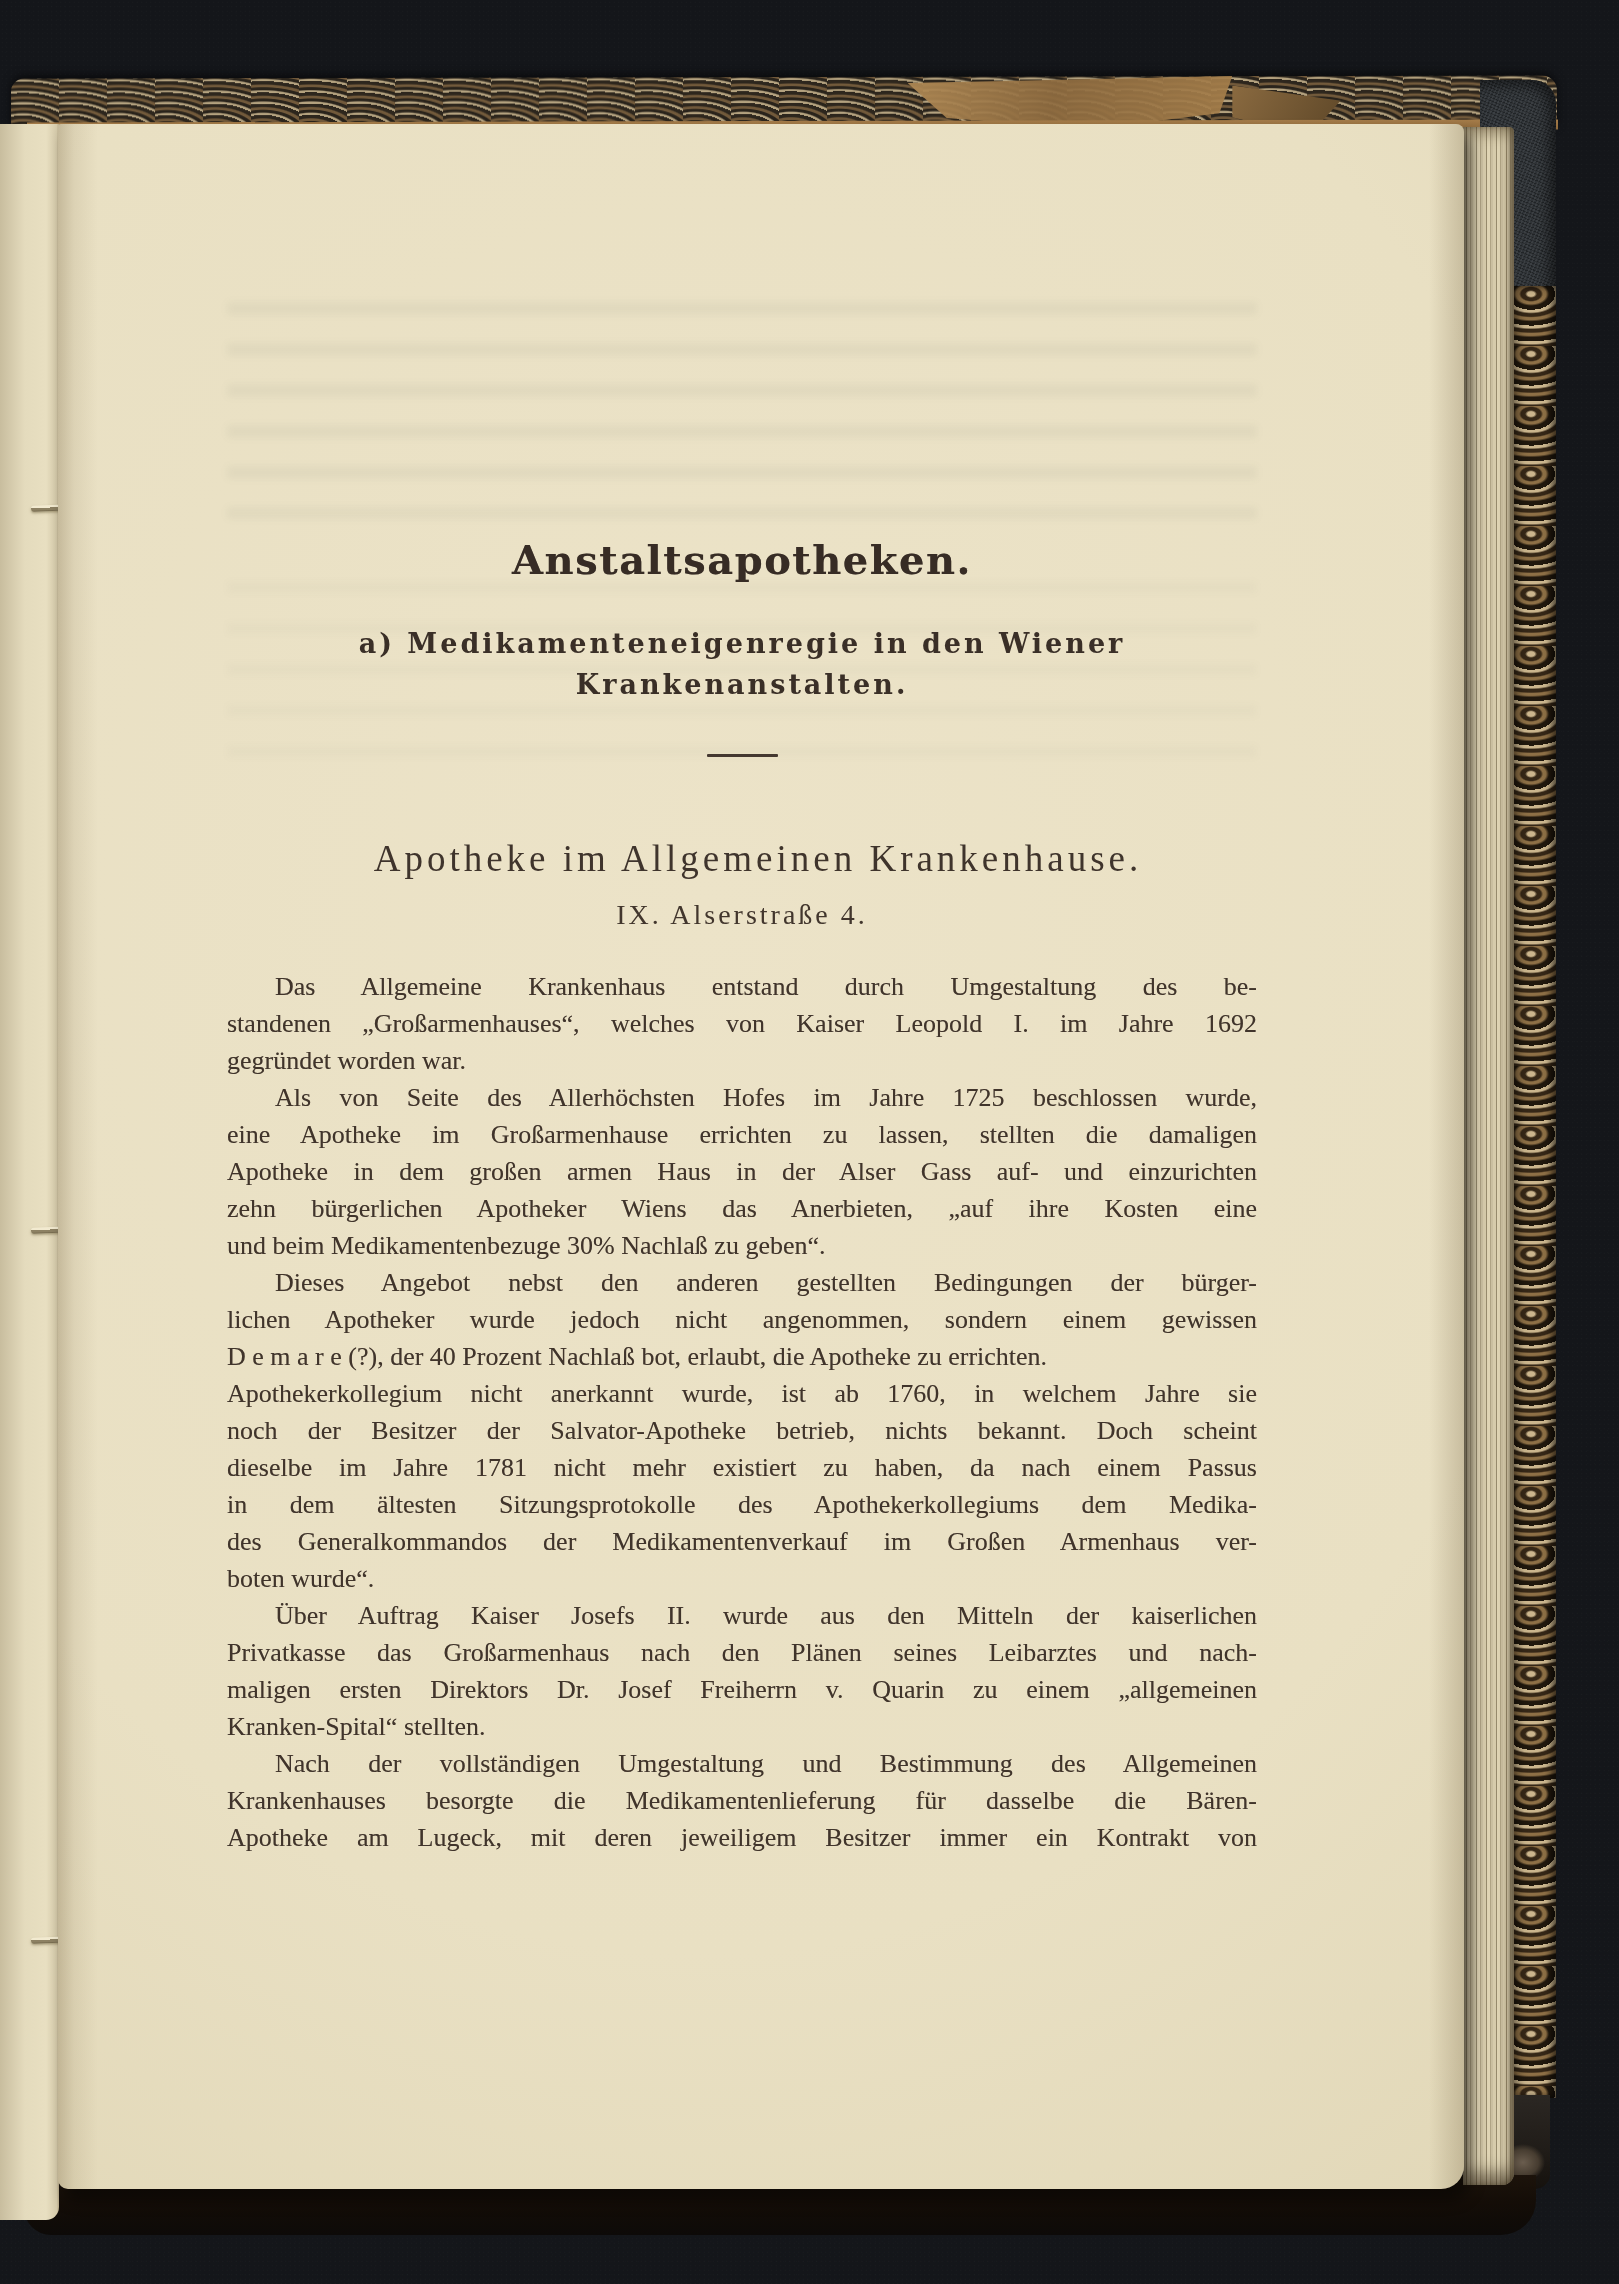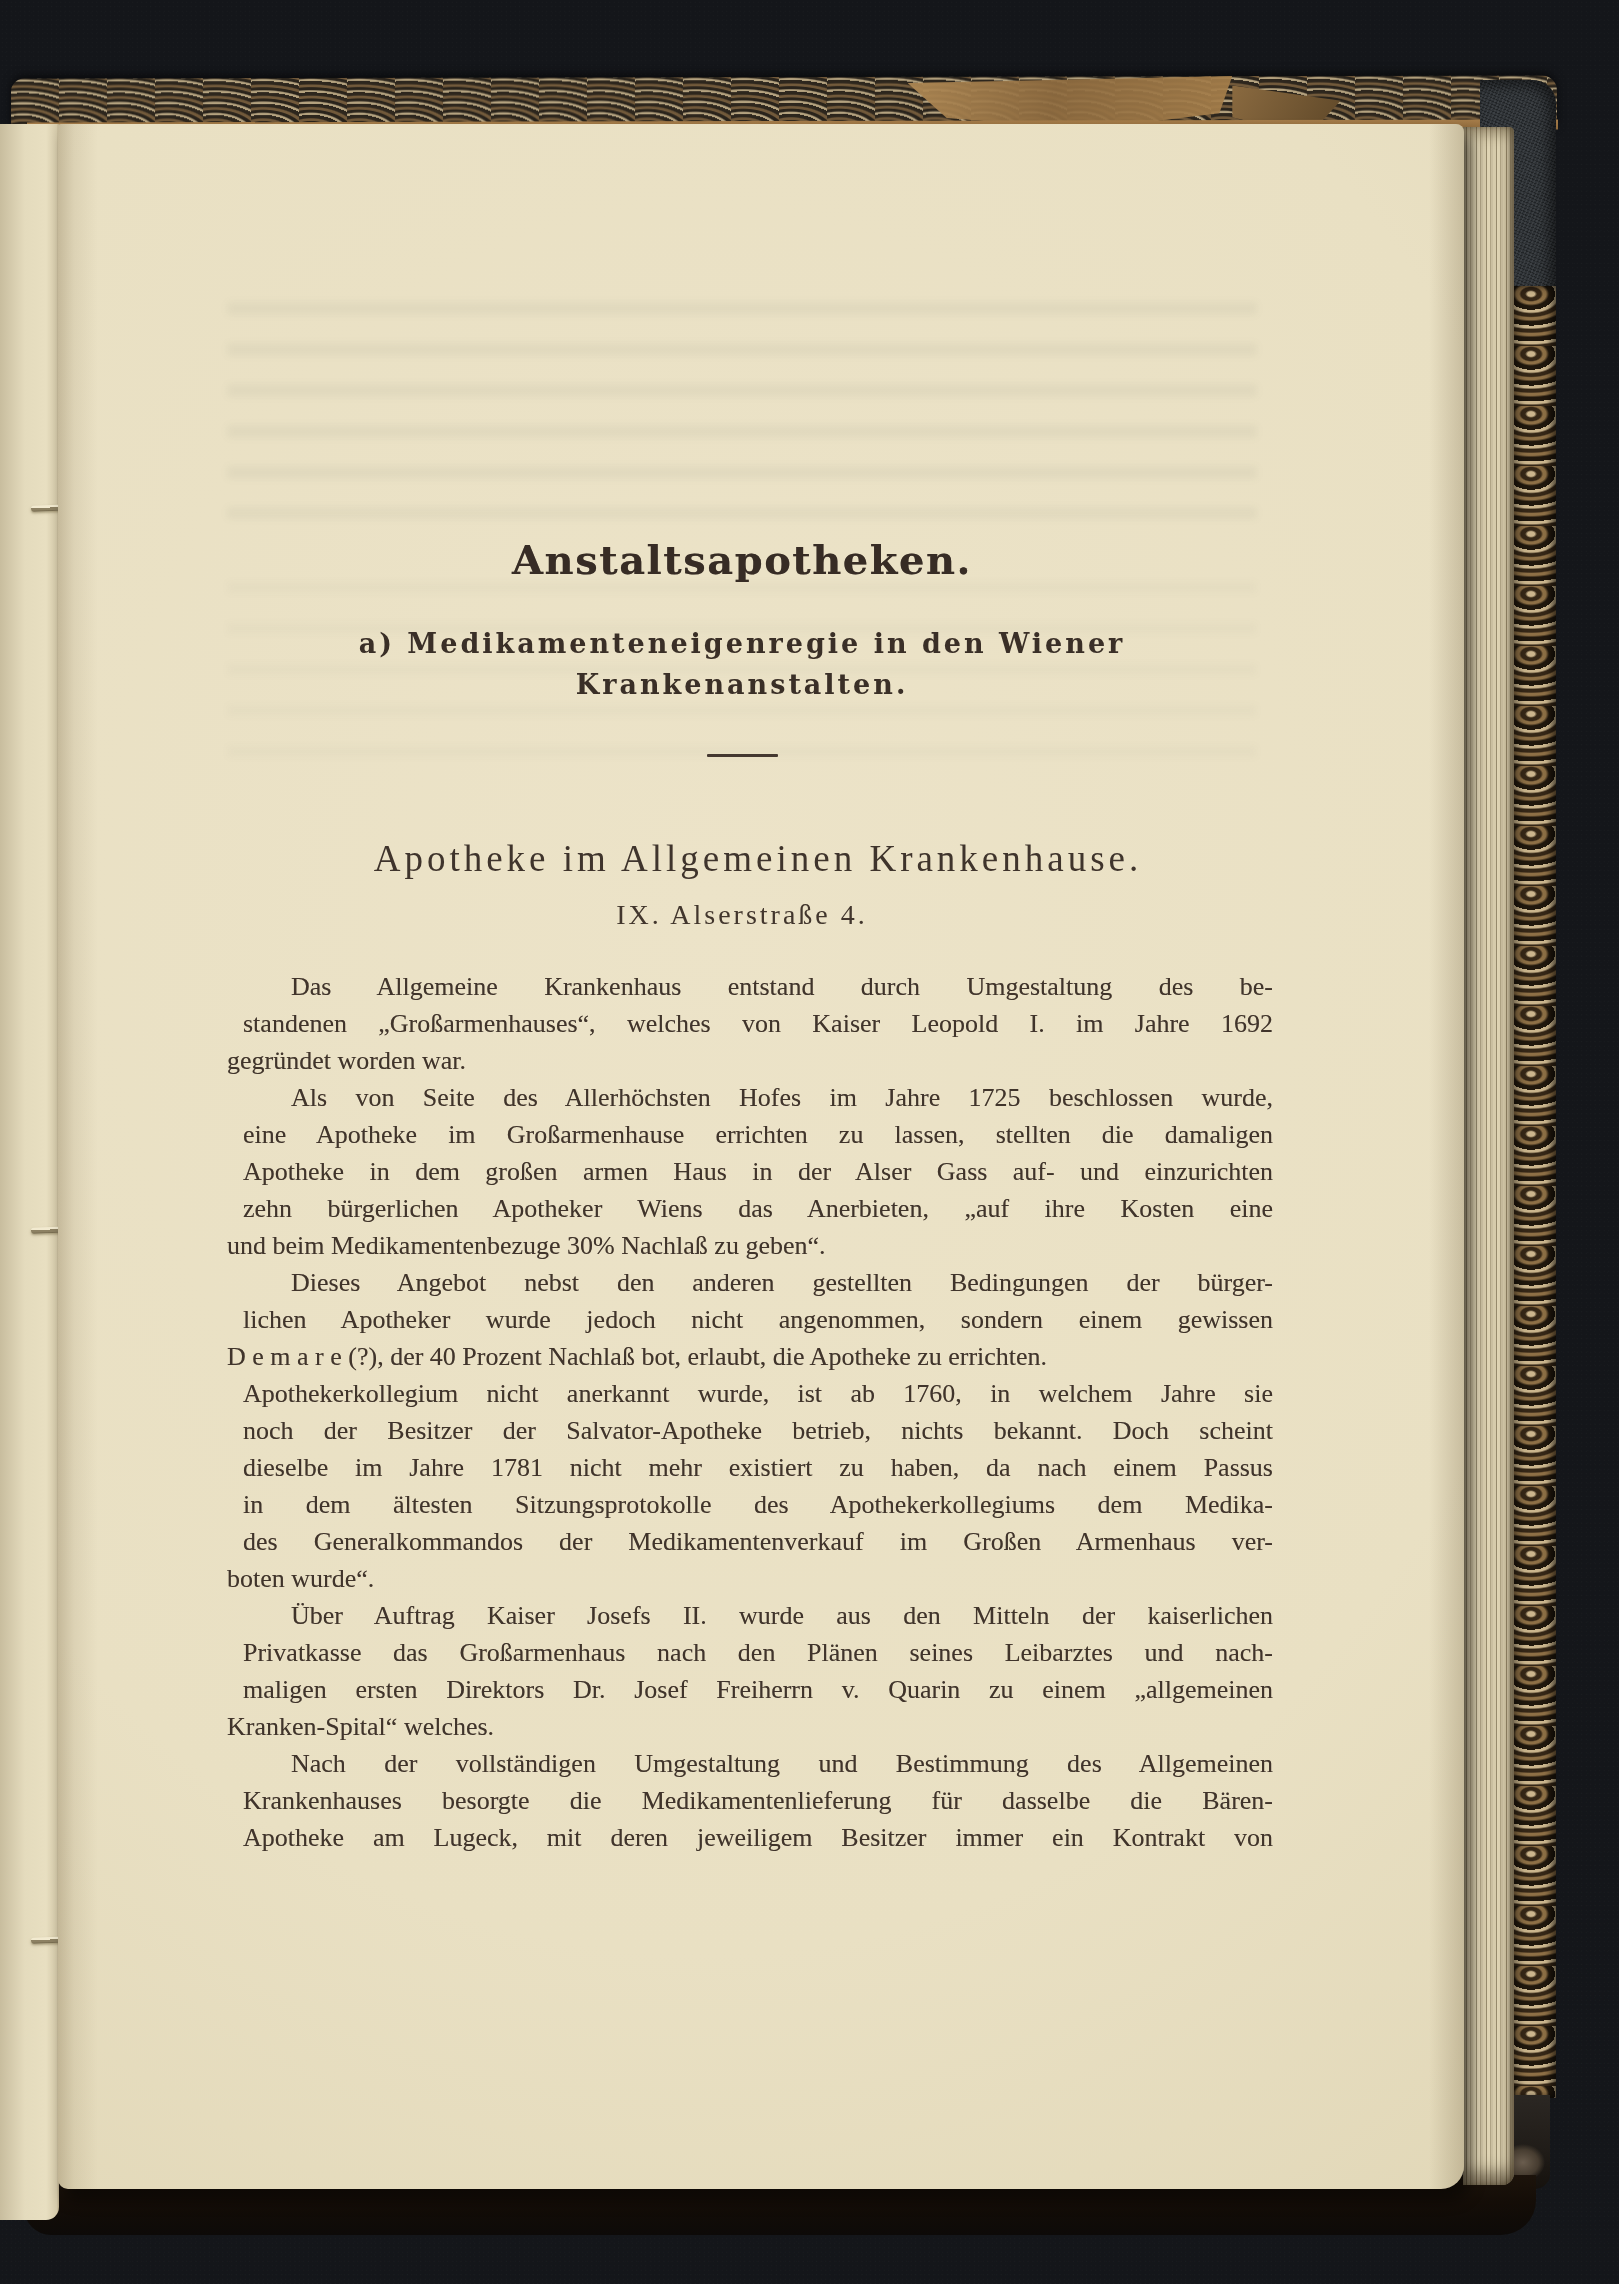--- a/index.html
+++ b/index.html
@@ -152,21 +152,21 @@
   .address{
     position:absolute;top:775px;left:0;width:100%;text-align:center;
     font-family:"Liberation Serif",serif;font-size:28px;letter-spacing:3px;color:#42362d;
   }
   .body-text{
     position:absolute;top:844px;left:0;width:100%;
     font-family:"Liberation Serif",serif;font-size:26px;line-height:37px;
     color:#40342b;text-shadow:0 0 0.5px rgba(64,52,43,.35);
   }
   .bl{width:100%;}
-  .bl.j{text-align:justify;text-align-last:justify;margin-left:16px;}
+  .bl.j{text-align:justify;text-align-last:justify;}
   .bl.last{text-align:left;}
   .bl.ind{text-indent:48px;}
 </style>
 </head>
 <body>
 
 <div class="scene">
 
   <div class="cover-top">
     <div class="cover-top-wear"></div>
@@ -215,21 +215,21 @@
           <div class="bl last">D e m a r e (?), der 40 Prozent Nachlaß bot, erlaubt, die Apotheke zu errichten.</div>
           <div class="bl j">Apothekerkollegium nicht anerkannt wurde, ist ab 1760, in welchem Jahre sie</div>
           <div class="bl j">noch der Besitzer der Salvator-Apotheke betrieb, nichts bekannt. Doch scheint</div>
           <div class="bl j">dieselbe im Jahre 1781 nicht mehr existiert zu haben, da nach einem Passus</div>
           <div class="bl j">in dem ältesten Sitzungsprotokolle des Apothekerkollegiums dem Medika-</div>
           <div class="bl j">des Generalkommandos der Medikamentenverkauf im Großen Armenhaus ver-</div>
           <div class="bl last">boten wurde“.</div>
           <div class="bl j ind">Über Auftrag Kaiser Josefs II. wurde aus den Mitteln der kaiserlichen</div>
           <div class="bl j">Privatkasse das Großarmenhaus nach den Plänen seines Leibarztes und nach-</div>
           <div class="bl j">maligen ersten Direktors Dr. Josef Freiherrn v. Quarin zu einem „allgemeinen</div>
-          <div class="bl last">Kranken-Spital“ welches.</div>
+          <div class="bl last">Kranken-Spital“ stellten.</div>
           <div class="bl j ind">Nach der vollständigen Umgestaltung und Bestimmung des Allgemeinen</div>
           <div class="bl j">Krankenhauses besorgte die Medikamentenlieferung für dasselbe die Bären-</div>
           <div class="bl j">Apotheke am Lugeck, mit deren jeweiligem Besitzer immer ein Kontrakt von</div>
         </div>
     </div>
   </div>
 </div>
 
 
 </body></html>

